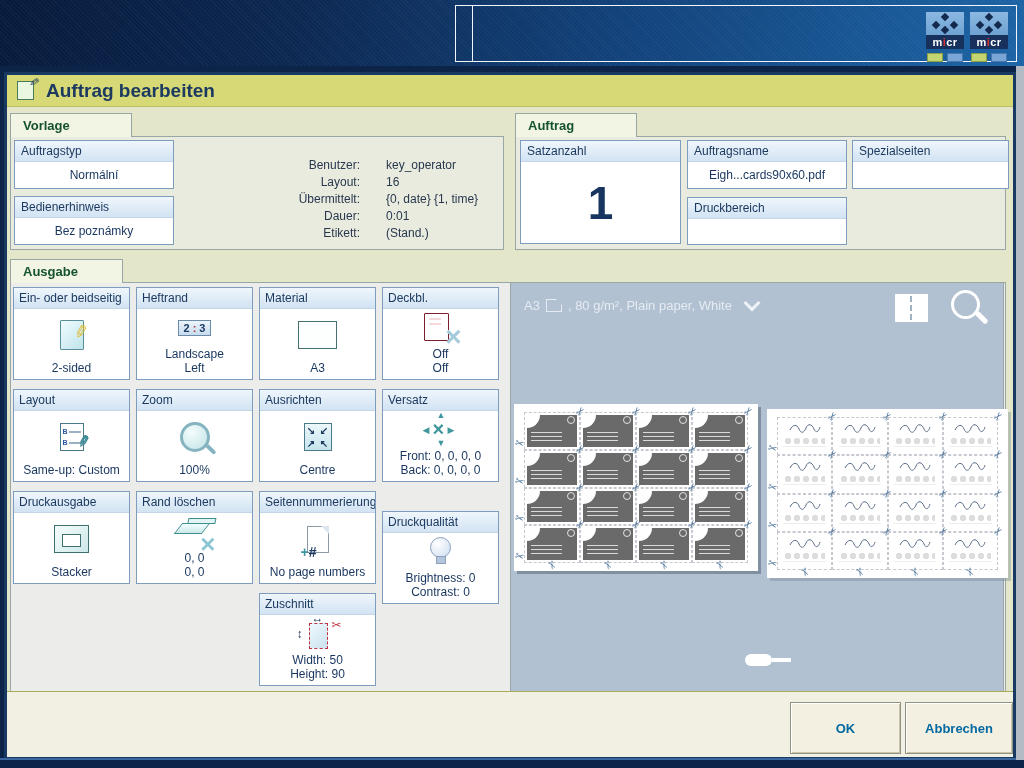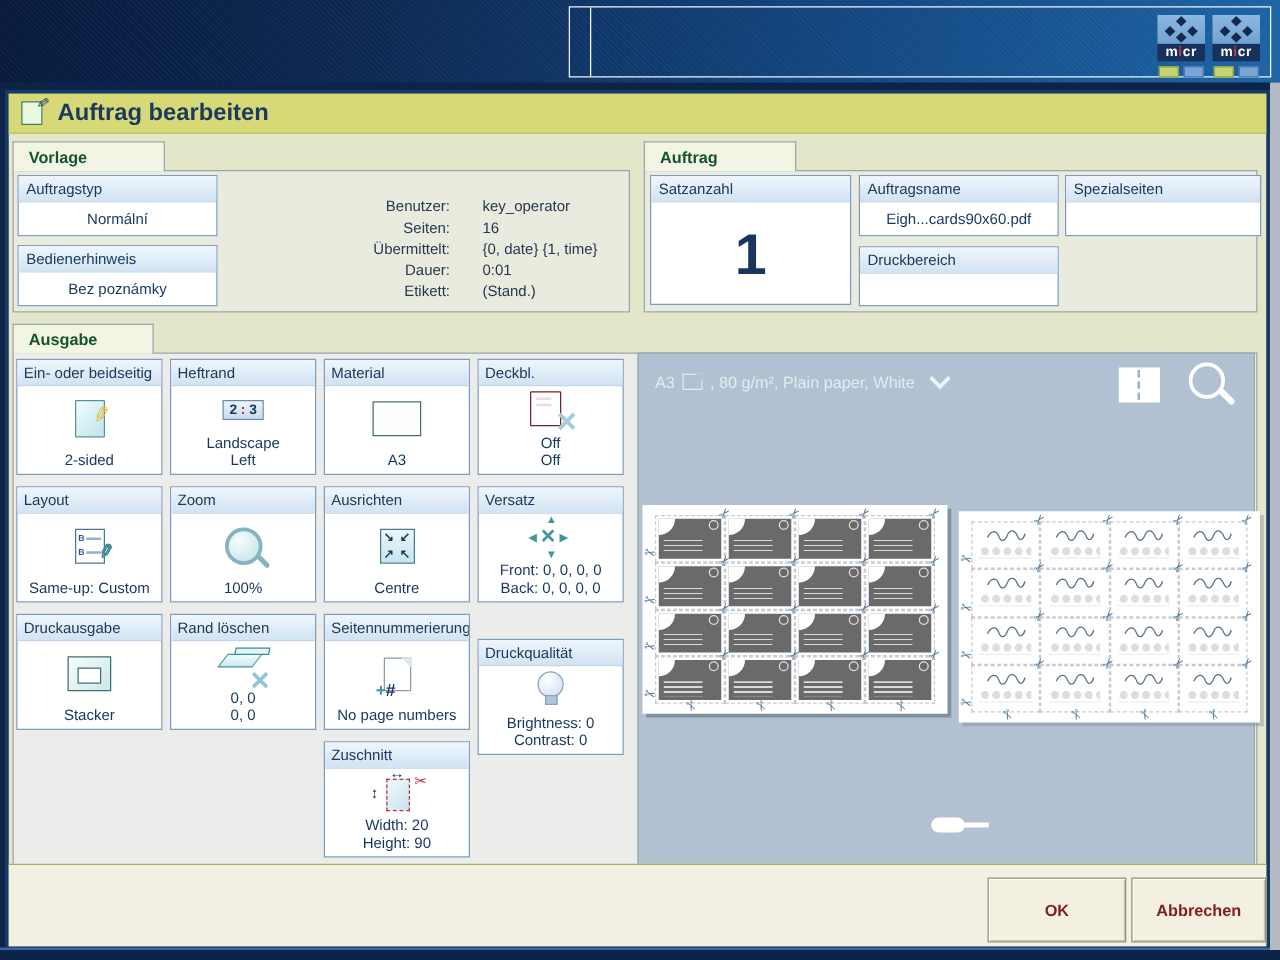--- a/index.html
+++ b/index.html
@@ -175,21 +175,21 @@
 
   .plug{position:absolute;left:234px;top:370px;width:46px;height:15px;}
   .plug::before{content:"";position:absolute;left:0;top:1px;width:27px;height:12px;background:#fff;border-radius:6px;}
   .plug::after{content:"";position:absolute;right:0;top:5px;width:19px;height:4px;background:#fff;}
 
   
   .footerband{position:absolute;left:0;bottom:0;width:1006px;height:65px;background:#f1f0e2;
     border-top:1px solid #a8ac58;z-index:6;}
   .btn{position:absolute;top:10px;height:52px;background:#f3f0e1;border:1px solid #8f937f;
     box-shadow:inset 1px 1px 0 #ffffff, inset -1px -1px 0 #c9c5ad;
-    font-family:"Liberation Sans",sans-serif;font-size:13px;font-weight:bold;color:#7f1d1d;cursor:pointer;}
+    font-family:"Liberation Sans",sans-serif;font-size:13px;font-weight:bold;color:#0369a1;cursor:pointer;}
   .btn-ok{left:783px;width:111px;}
   .btn-cancel{left:898px;width:108px;}
 
   .bottom-strip{position:absolute;left:0;top:758px;width:1024px;height:10px;background:#0c2448;
     border-top:2px solid #3c66a0;}
   .right-strip{position:absolute;right:0;top:66px;width:8px;height:694px;background:#b3bcc4;}
 </style>
 </head>
 <body>
 
@@ -251,21 +251,21 @@
           <div class="tile-head">Bedienerhinweis</div>
           <div class="tile-body">Bez poznámky</div>
         </div>
       </div>
     <div class="infoblock" id="vorlage-info">
         <div class="irow">
           <span class="ilabel">Benutzer:</span>
           <span class="ival">key_operator</span>
         </div>
         <div class="irow">
-          <span class="ilabel">Seiten:</span>
+          <span class="ilabel">Layout:</span>
           <span class="ival">16</span>
         </div>
         <div class="irow">
           <span class="ilabel">Übermittelt:</span>
           <span class="ival">{0, date} {1, time}</span>
         </div>
         <div class="irow">
           <span class="ilabel">Dauer:</span>
           <span class="ival">0:01</span>
         </div>
@@ -471,21 +471,21 @@
             <div class="iconzone">
               <span class="ico i-trimwrap">
                 <span class="i-trim">
                   <span class="harr">↔</span>
                   <span class="varr">↕</span>
                   <span class="scis">✂</span>
                 </span>
               </span>
             </div>
             <div class="vlines">
-              <div>Width: 20</div>
+              <div>Width: 50</div>
               <div>Height: 90</div>
             </div>
           </div>
         </div>
       </div>
 
     <div class="preview">
       <div class="media-row">
         <span>A3</span>
         <span class="media-page"></span>

